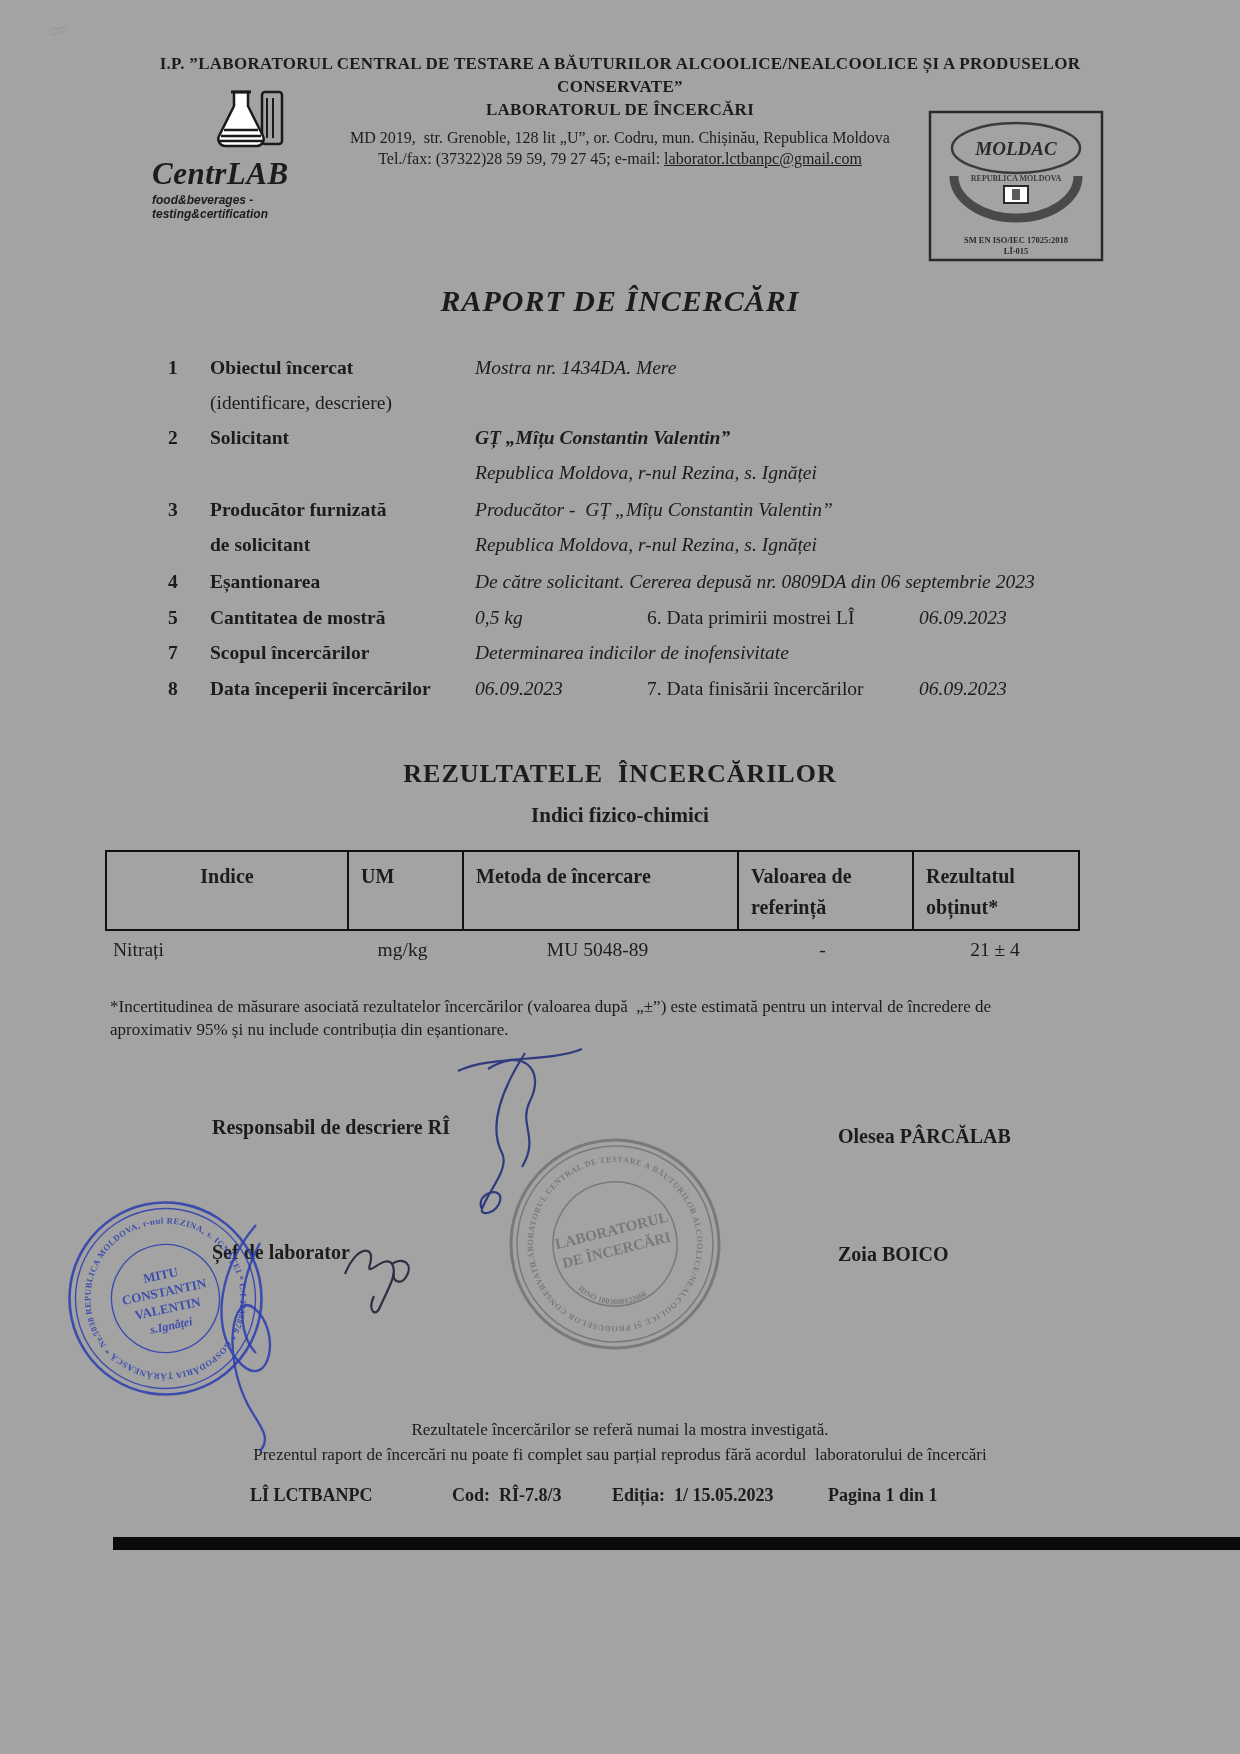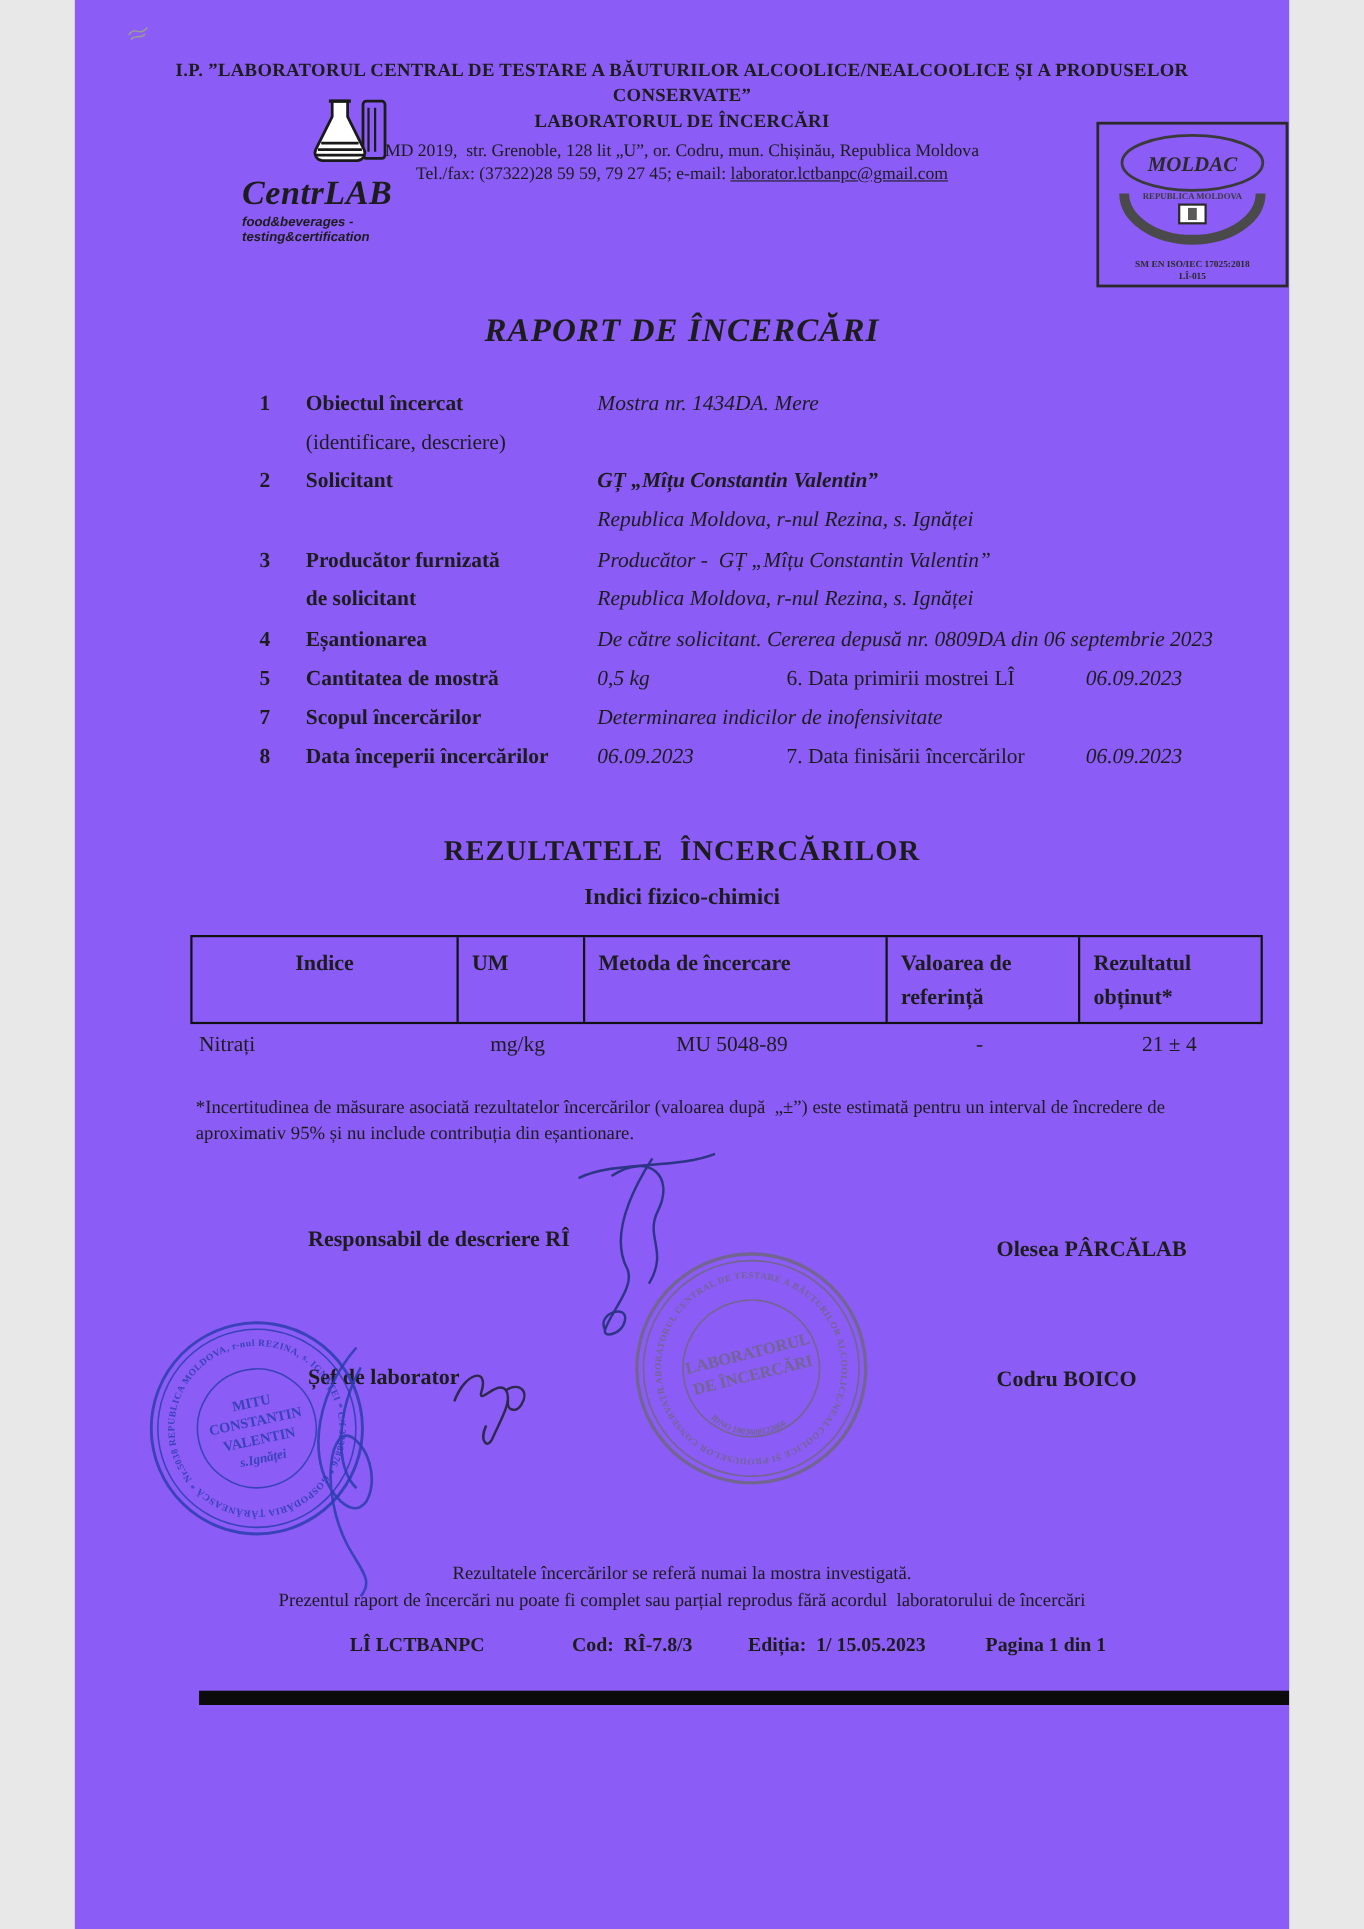--- a/index.html
+++ b/index.html
@@ -1,17 +1,17 @@
 <!DOCTYPE html>
 <html><head>
 <meta charset="utf-8">
 <style>
   * { margin:0; padding:0; box-sizing:border-box; }
   body { background:#e8e8e8; font-family:"Liberation Serif", serif; color:#1c1c1c; }
-  .page { position:relative; width:1104px; min-height:1754px; background:#8b5cf6; margin:0 auto; overflow:hidden; }
+  .page { position:relative; width:1240px; min-height:1754px; background:#a3a3a3; margin:0 auto; overflow:hidden; }
   [data-bind] { white-space:pre-wrap; }
 
   
   .header { position:relative; height:230px; padding-top:52px; }
   .org-line1, .org-line2, .lab-line { text-align:center; font-weight:bold; font-size:17px; letter-spacing:.3px; line-height:23px; }
   .addr { text-align:center; font-size:16px; line-height:21px; margin-top:6px; }
   .addr .email { text-decoration:underline; }
 
   .logo-block { position:absolute; left:152px; top:88px; width:220px; text-align:left;font-style:italic; }
   .logo-name { font-weight:bold; font-size:31px; letter-spacing:.5px; line-height:32px; }
@@ -208,21 +208,21 @@
   </div>
 
   <div class="footnote" data-bind="results.footnote">*Incertitudinea de măsurare asociată rezultatelor încercărilor (valoarea după  „±”) este estimată pentru un interval de încredere de aproximativ 95% și nu include contribuția din eșantionare.</div>
 
   <section class="signatures">
 
     <span class="sig-label" style="left:212px;top:75px;" data-bind="signatures.responsible_label">Responsabil de descriere RÎ</span>
     <span class="sig-name" style="left:838px;top:84px;" data-bind="signatures.responsible_name">Olesea PÂRCĂLAB</span>
 
     <span class="sig-label" style="left:212px;top:200px;" data-bind="signatures.head_label">Șef de laborator</span>
-    <span class="sig-name" style="left:838px;top:202px;" data-bind="signatures.head_name">Codru BOICO</span>
+    <span class="sig-name" style="left:838px;top:202px;" data-bind="signatures.head_name">Zoia BOICO</span>
 
     <svg class="abs" style="left:430px;top:0px;" width="160" height="180">
       <g stroke="#24307a" stroke-width="2.2" fill="none" opacity="0.9">
         <path d="M95,12 C72,48 58,85 72,112 C80,128 58,150 52,168"></path>
         <path d="M58,28 C92,6 116,28 100,60 C88,84 110,96 92,126"></path>
         <path d="M28,30 C60,14 118,22 152,8"></path>
         <path d="M52,168 C44,152 74,144 70,160 C67,172 50,176 52,168"></path>
       </g>
     </svg>
 

